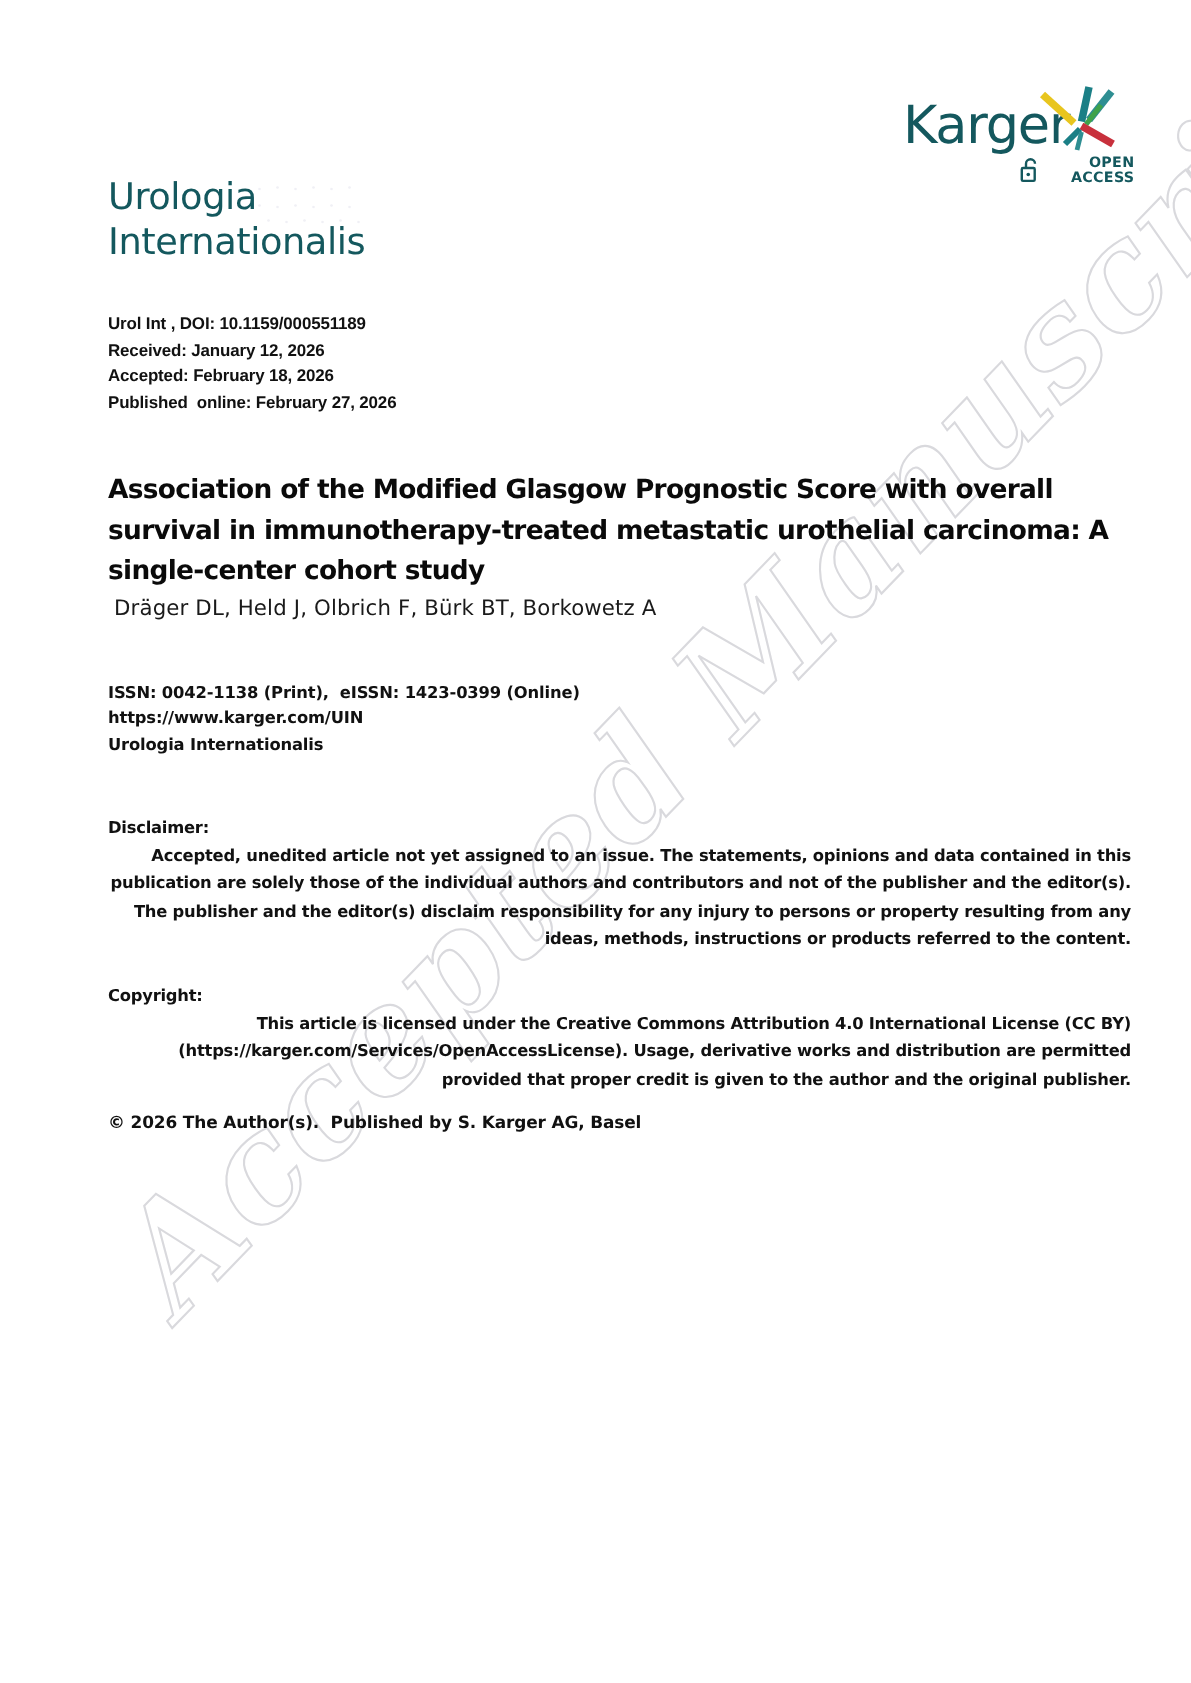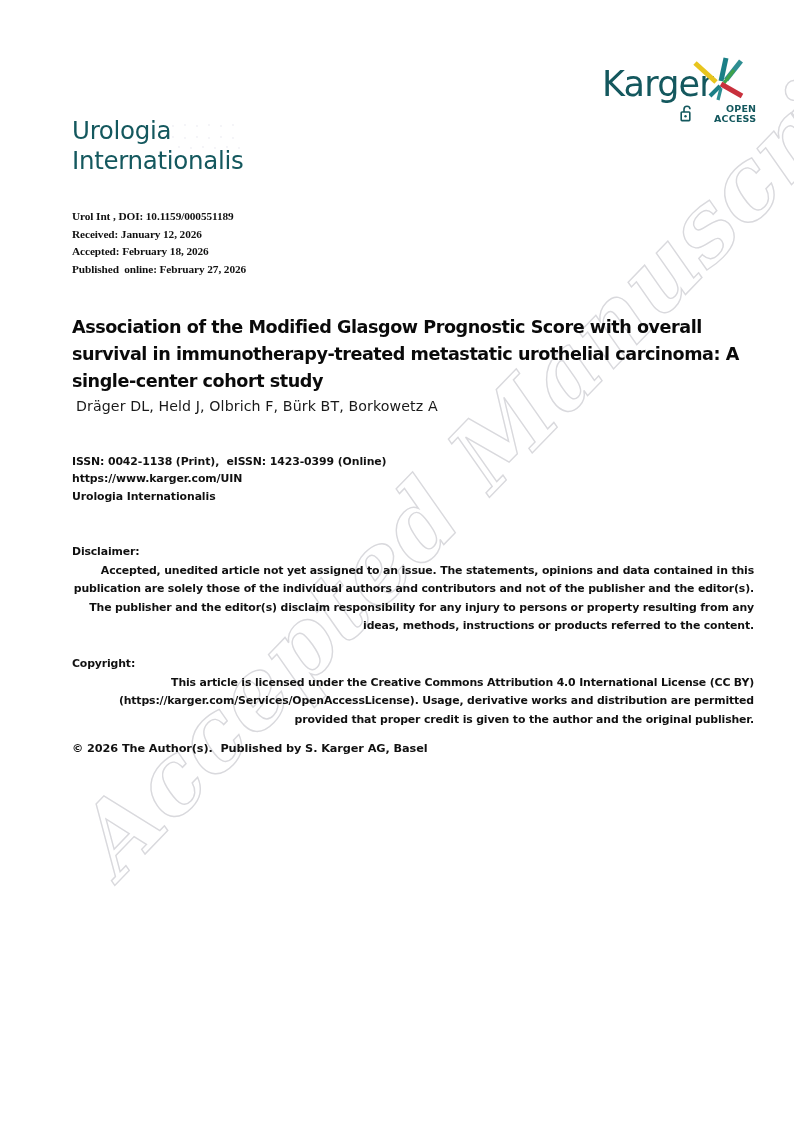--- a/index.html
+++ b/index.html
@@ -121,21 +121,21 @@
     top: 0;
     width: 682px;
     z-index: 2;
   }
 
   .meta-block {
     position: absolute;
     top: 208px;
     left: 0;
     width: 500px;
-    font-family: Liberation Serif, serif;
+    font-family: Liberation Sans, sans-serif;
     font-weight: 700;
     font-size: 11.3px;
     line-height: 17.6px;
     color: #111111;
     letter-spacing: -0.1px;
   }
   .meta-block div { white-space: pre; }
 
   .article-title {
     position: absolute;

